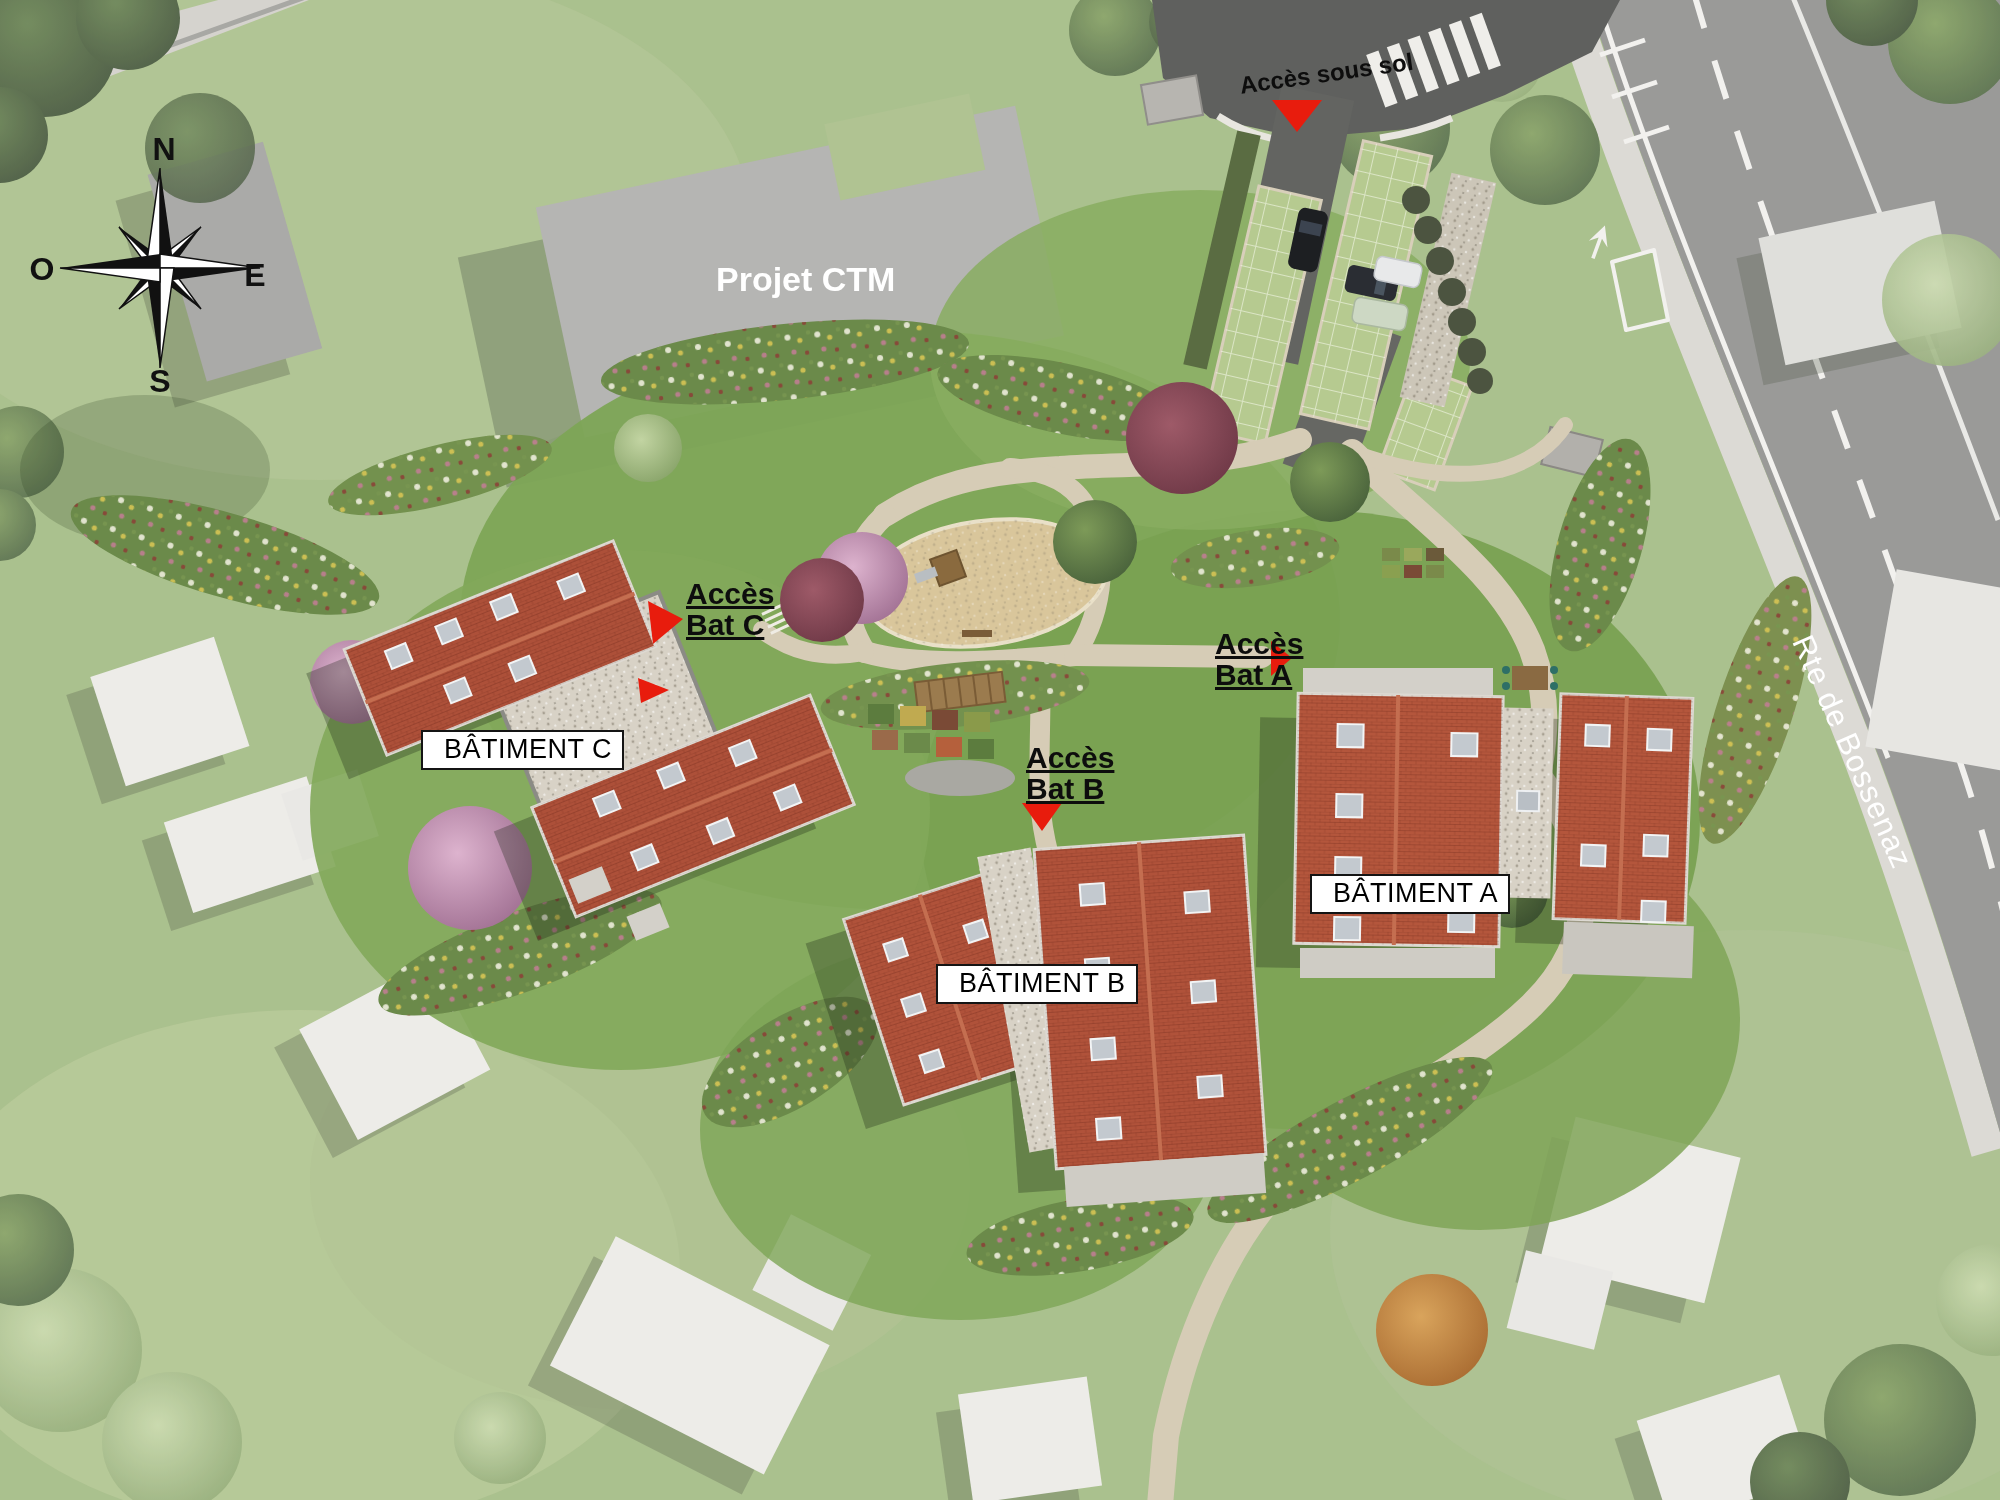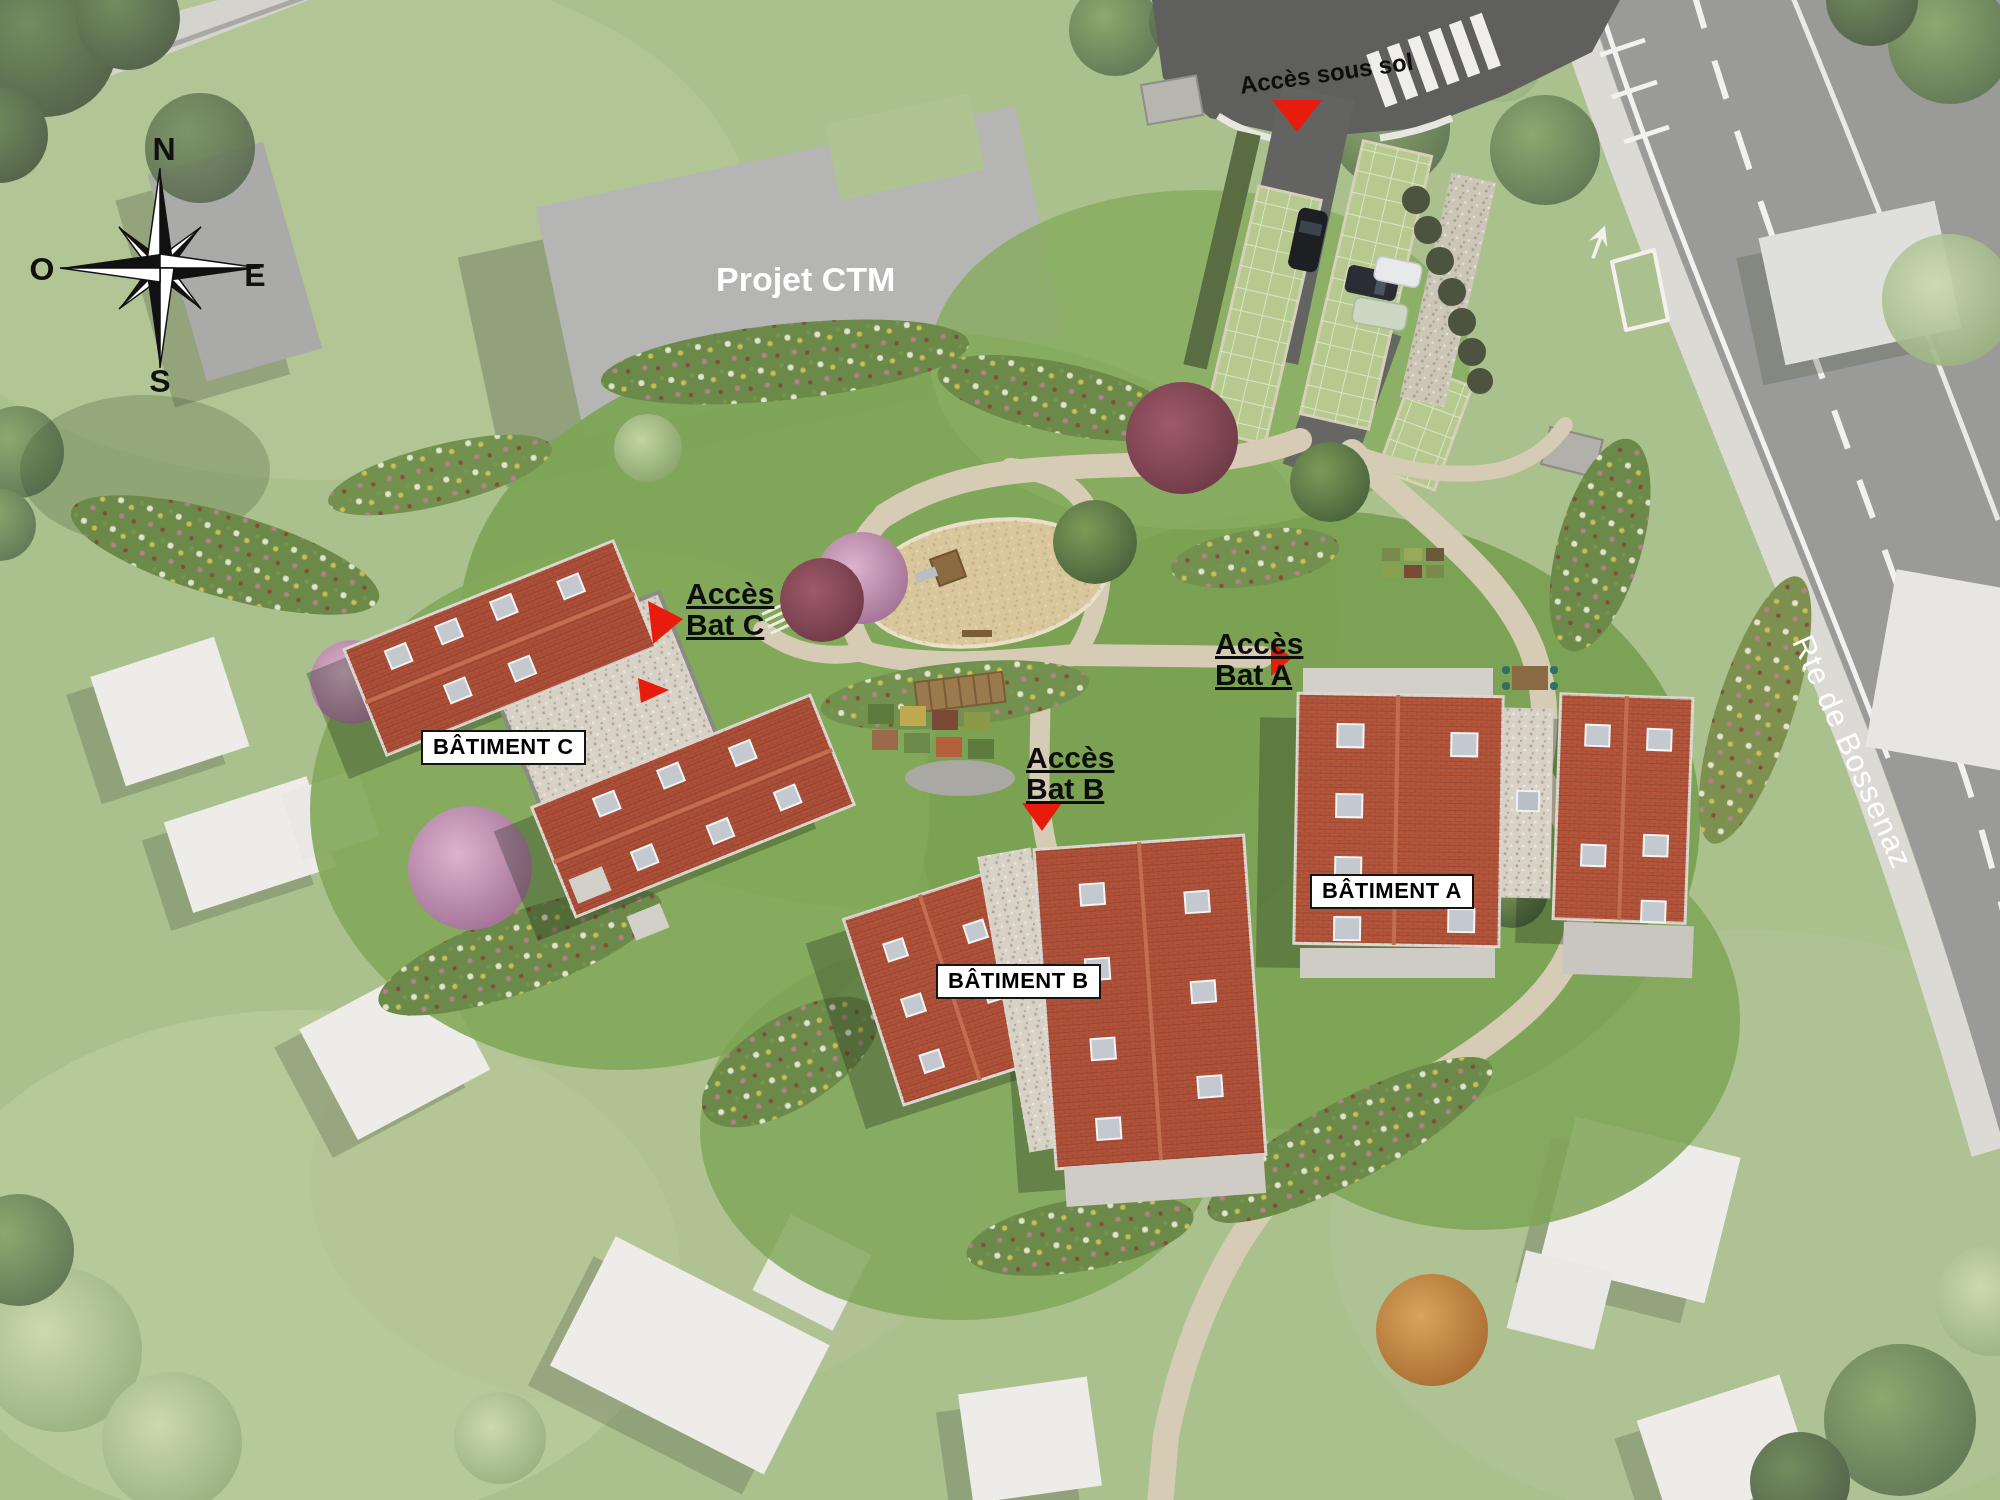--- a/index.html
+++ b/index.html
@@ -1,21 +1,21 @@
 <!DOCTYPE html>
 <html><head>
 <meta charset="utf-8">
 <style>
   html,body{margin:0;padding:0;background:#3a3a3a;}
   #stage{position:relative;width:2000px;height:1500px;overflow:hidden;
          font-family:"Liberation Sans",sans-serif;background:#9db77c;}
   #plan-svg{position:absolute;left:0;top:0;}
   .lbl{position:absolute;white-space:nowrap;color:#0d0d0d;}
-  .bat-box{background:#ffffff;border:2px solid #141414;padding:2px 10px 3px 10px;
-           font-size:22px;font-weight:700;letter-spacing:.5px;color:#000;}
+  .bat-box{background:#ffffff;border:2px solid #141414;padding:2px 10px 3px 21px;
+           font-size:27px;font-weight:400;letter-spacing:.5px;color:#000;}
   .acces{font-size:30px;font-weight:700;line-height:31px;text-decoration:underline;}
   .acces div{white-space:nowrap;}
   .white-txt{color:#ffffff;}
 </style>
 </head>
 <body>
 
 <div id="stage">
 <svg id="plan-svg" width="2000" height="1500" viewBox="0 0 2000 1500">
   <defs>

